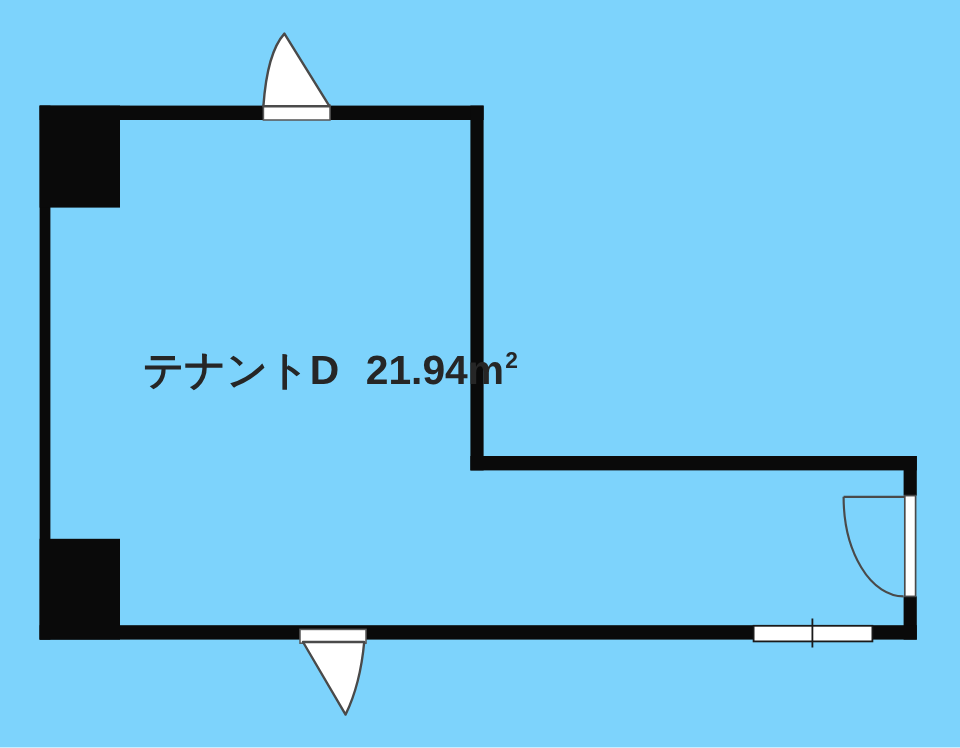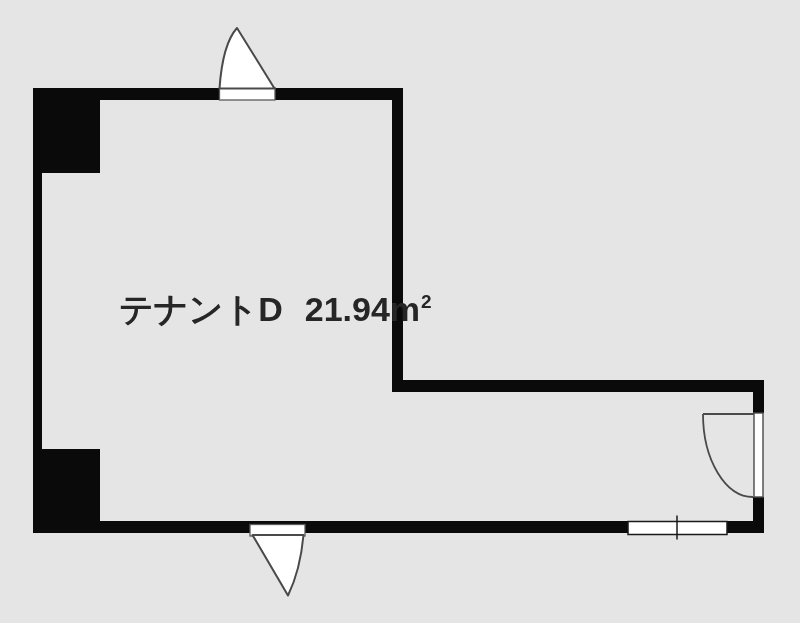--- a/index.html
+++ b/index.html
@@ -5,21 +5,21 @@
   html, body {
     margin: 0;
     padding: 0;
     background: #ffffff;
     font-family: "Liberation Sans", "DejaVu Sans", sans-serif;
   }
   .canvas {
     position: relative;
     width: 800px;
     height: 623px;
-    background: #e5e5e5;
+    background: #7dd3fc;
     overflow: hidden;
   }
   .canvas svg {
     position: absolute;
     left: 0;
     top: 0;
     display: block;
   }
   .plan-label {
     position: absolute;

